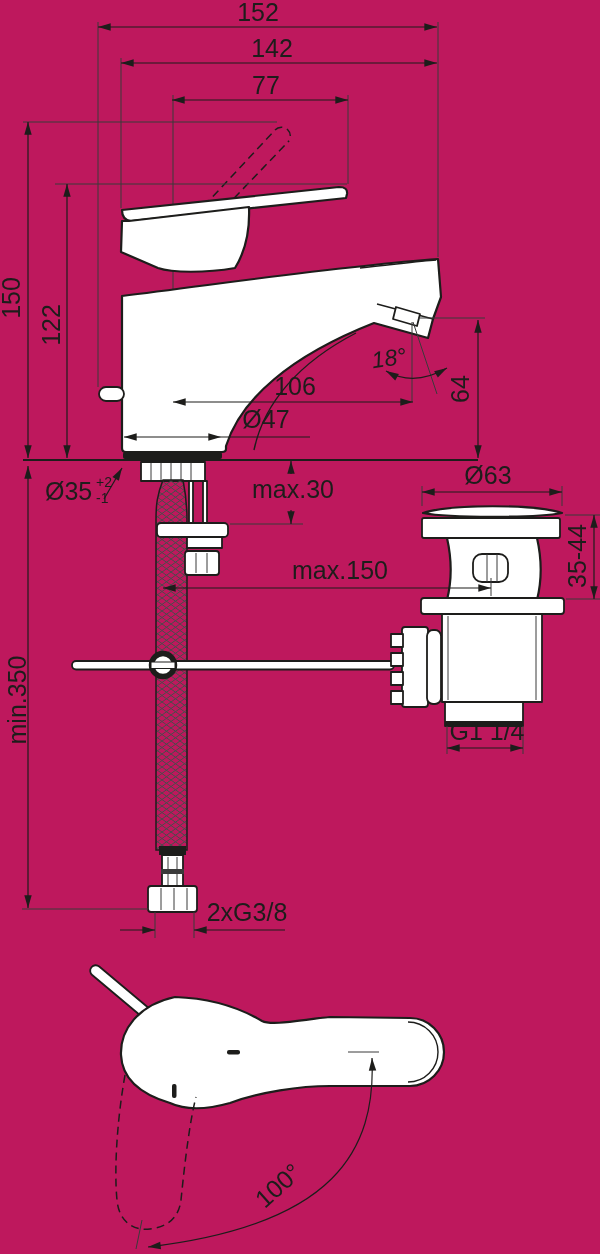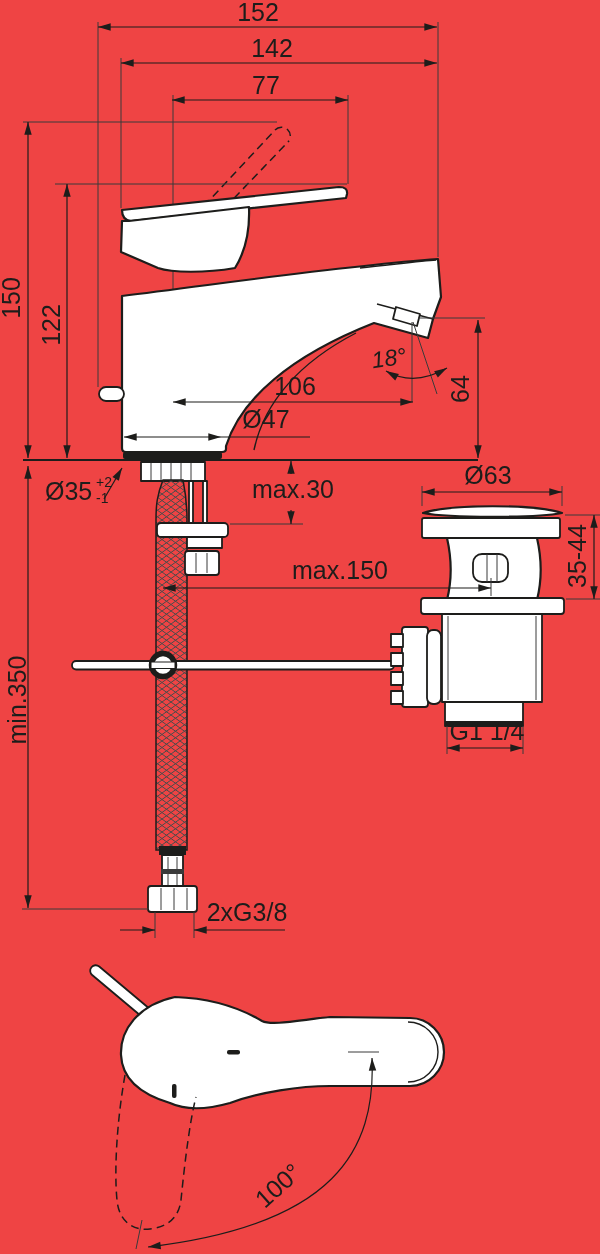--- a/index.html
+++ b/index.html
@@ -1,16 +1,16 @@
 <!DOCTYPE html>
 <html><head>
 <meta charset="utf-8">
 <style>
   html,body{margin:0;padding:0;background:#ffffff;}
-  .stage{position:relative;width:600px;height:1254px;background:#ef4444;overflow:hidden;}
+  .stage{position:relative;width:600px;height:1254px;background:#be185d;overflow:hidden;}
   svg{display:block;}
   text{font-family:"Liberation Sans","DejaVu Sans",sans-serif;fill:#1d1d1b;}
   .dim-label{font-size:25px;}
   .dim-label-small{font-size:14px;}
   .angle-label{font-size:23px;font-style:italic;}
   .outline{fill:#ffffff;stroke:#1d1d1b;stroke-width:2.2;stroke-linejoin:round;}
   .outline-thin{fill:none;stroke:#1d1d1b;stroke-width:1.4;stroke-linejoin:round;}
   .hw{fill:#ffffff;stroke:#1d1d1b;stroke-width:1.8;stroke-linejoin:round;}
   .dimline{stroke:#1d1d1b;stroke-width:1.2;fill:none;}
   .extline{stroke:#3a3a3a;stroke-width:1;fill:none;}

